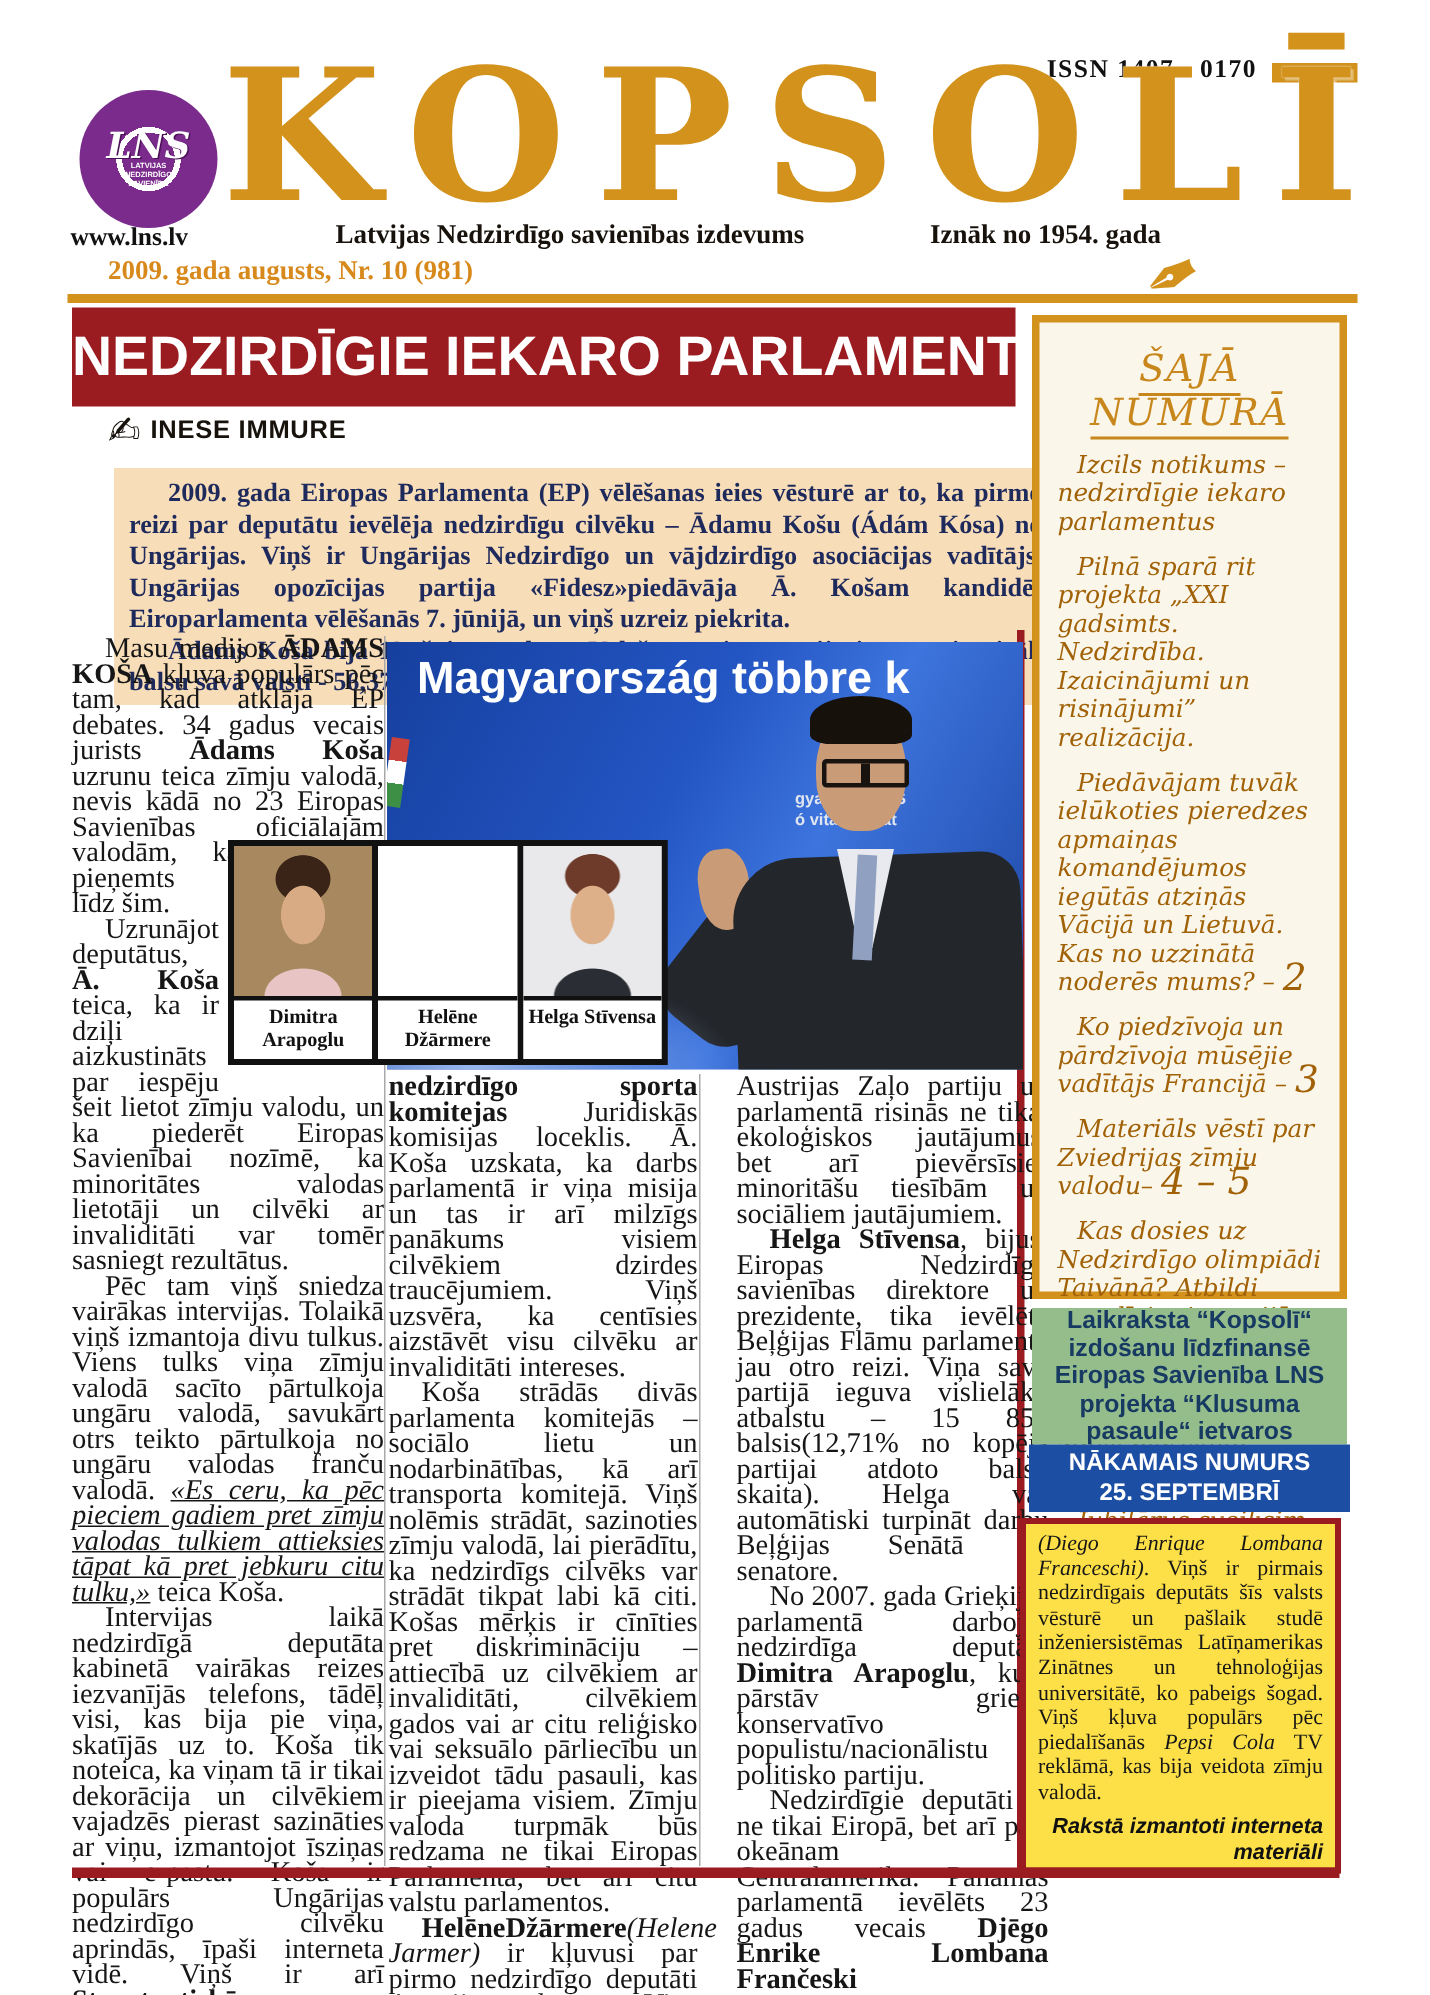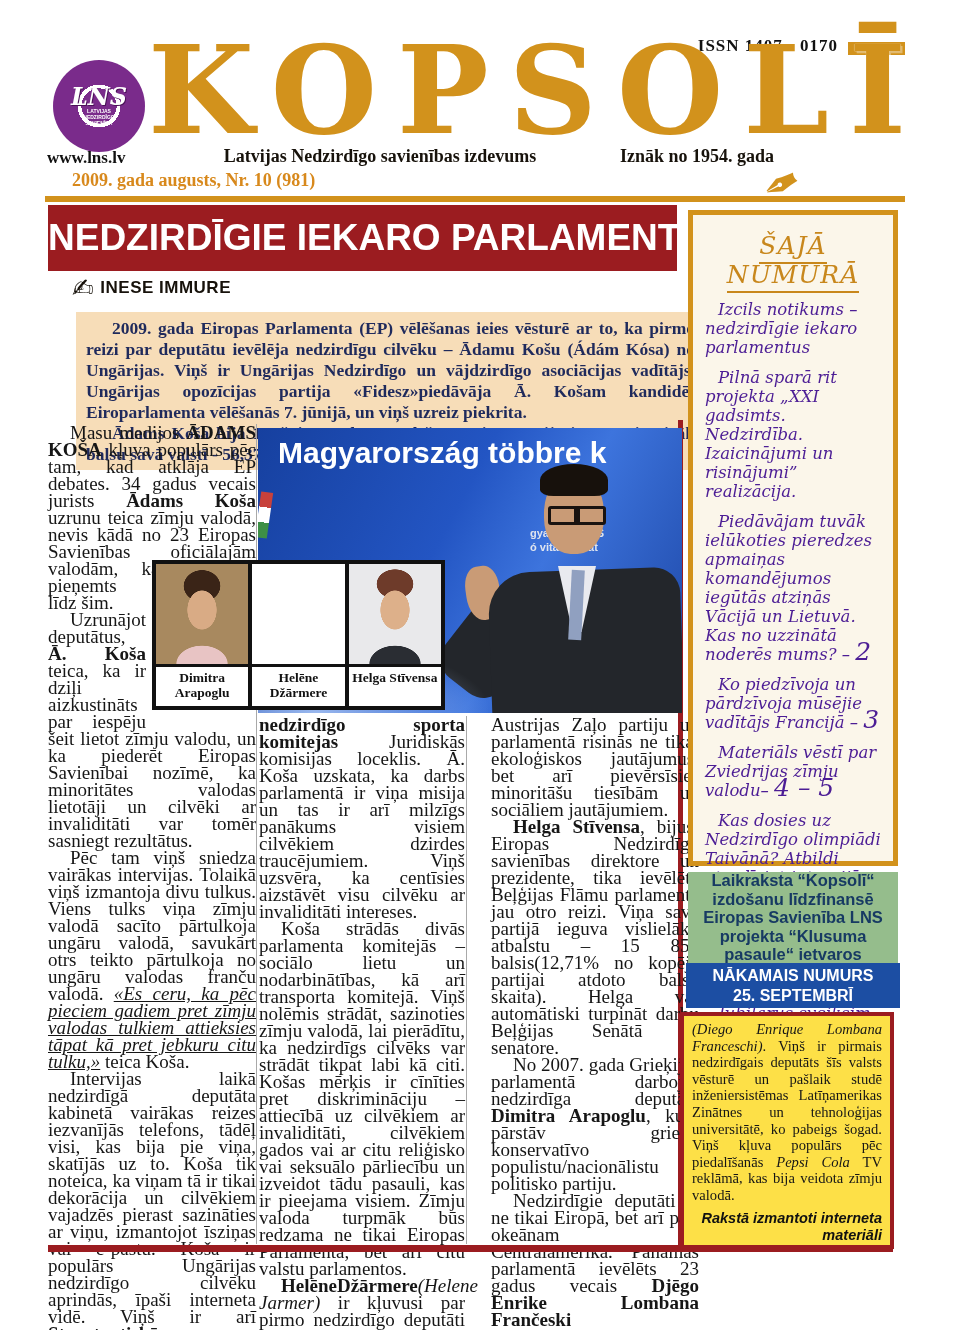--- a/index.html
+++ b/index.html
@@ -109,21 +109,21 @@
       radial-gradient(ellipse 30px 24px at 50% 20%, #6e3b2a 60%, transparent 62%),
       radial-gradient(ellipse 42px 30px at 50% 100%, #2a2d33 60%, transparent 62%),
       #e9e9eb;}
 
   
   .toc{position:absolute;left:688px;top:210px;width:210px;height:656px;background:var(--sidebarbg);
         border:5px solid var(--gold);box-sizing:border-box;z-index:2;}
   .toc-title{margin:16px 0 2px 0;text-align:center;}
   .toc-title span{font:italic 25px "DejaVu Serif",serif;color:#c8871c;letter-spacing:1px;
         border-bottom:2px solid #c8871c;padding-bottom:2px;}
-  .toc-item{margin:11px 12px;font:italic 16.5px/19px "DejaVu Serif",serif;color:#4c1d95;text-indent:13px;}
+  .toc-item{margin:11px 12px;font:italic 16.5px/19px "DejaVu Serif",serif;color:#a16207;text-indent:13px;}
   .toc-page{font-size:25px;font-style:italic;line-height:0;}
   .greenbox{position:absolute;left:688px;top:872px;width:210px;height:91px;background:var(--greenbg);
         color:#173a63;font:bold 16.5px/18.5px "Liberation Sans",sans-serif;text-align:center;
         display:flex;align-items:center;justify-content:center;padding:0 8px;box-sizing:border-box;z-index:2;}
   .bluebox{position:absolute;left:686px;top:963px;width:214px;height:45px;background:var(--bluebg);
         color:#fff;font:bold 16px/20px "Liberation Sans",sans-serif;text-align:center;
         padding-top:3px;box-sizing:border-box;z-index:2;}
   .closing{position:absolute;left:680px;top:1012px;width:214px;height:237px;background:#fde047;
         border:4px solid var(--darkred);box-sizing:border-box;padding:5px 8px;
         font-size:14.6px;line-height:16.6px;text-align:justify;color:#161616;z-index:2;}

